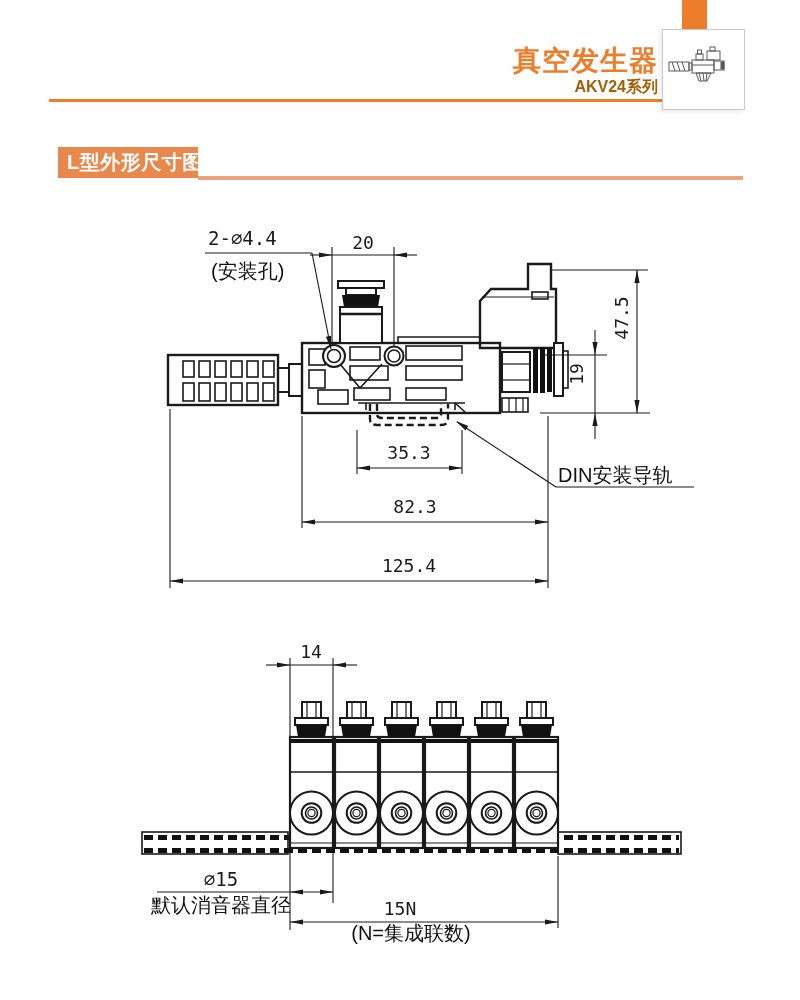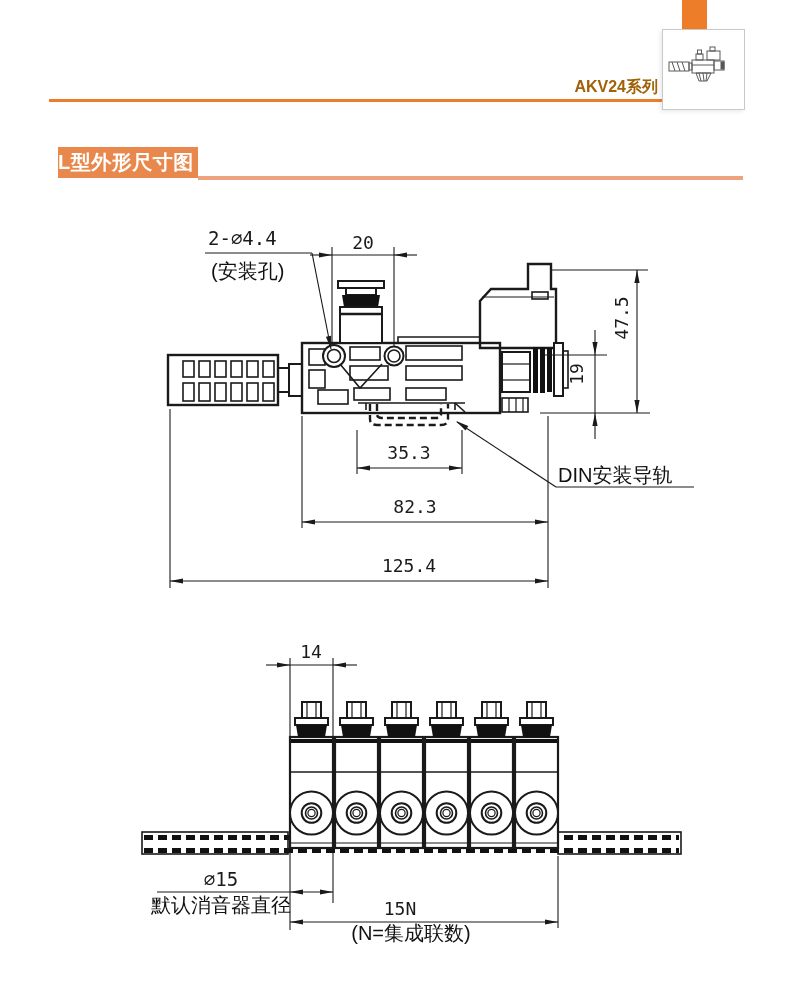--- a/index.html
+++ b/index.html
@@ -7,21 +7,21 @@
         font-family:"Liberation Sans",sans-serif;}
   .corner-tab{position:absolute;left:682px;top:0;width:25px;height:29px;background:#EE7D2A;}
   .page-title{position:absolute;right:142px;top:42px;font-size:28px;font-weight:700;
               color:#EE7D2A;letter-spacing:1px;white-space:nowrap;}
   .series-sub{position:absolute;right:142px;top:77px;font-size:16px;font-weight:600;
               color:#a16207;white-space:nowrap;}
   .header-divider{position:absolute;left:49px;top:99px;width:614px;height:2.5px;background:#EE7D2A;}
   .thumb-box{position:absolute;left:662px;top:29px;width:81px;height:79px;background:#fff;
              border:1px solid #c9c9c9;box-shadow:-2px 2px 4px rgba(0,0,0,0.08);}
   .sec-label{position:absolute;left:58px;top:147px;width:140px;height:31px;line-height:31px;
-             background:#E9884C;color:#fff;font-size:20px;font-weight:700;
+             background:#E9884C;color:#fff;font-size:20px;font-weight:700;padding-left:9px;
              box-sizing:border-box;letter-spacing:0.5px;white-space:nowrap;}
   .sec-underline{position:absolute;left:198px;top:176px;width:545px;height:3.5px;background:#ECA37E;}
   svg{position:absolute;left:0;top:0;}
   .o12{stroke:#1a1a1a;stroke-width:1.2;fill:none;}
   .o15{stroke:#1a1a1a;stroke-width:1.6;fill:none;}
   .o2{stroke:#1a1a1a;stroke-width:2;fill:none;}
   .o2f{stroke:#1a1a1a;stroke-width:2;fill:#fff;}
   .o22f{stroke:#1a1a1a;stroke-width:2.2;fill:#fff;}
   .o25{stroke:#1a1a1a;stroke-width:2.4;fill:none;}
   .thin{stroke:#1a1a1a;stroke-width:1.1;fill:none;}
@@ -33,20 +33,21 @@
   text.cjk{font-family:"Liberation Sans",sans-serif;font-size:20px;fill:#111;}
   .mini{stroke:#5a5a5a;stroke-width:1;fill:none;}
   .minif{stroke:#5a5a5a;stroke-width:1;fill:#555;}
 </style>
 </head>
 <body>
 
 <div class="page">
 
   <div class="corner-tab"></div>
+  <div class="page-title">真空发生器</div>
   <div class="series-sub">AKV24系列</div>
   <div class="header-divider"></div>
 
   <div class="thumb-box">
     <svg width="79" height="77" viewBox="0 0 79 77" style="position:static">
       <rect x="6" y="32" width="20" height="9" class="mini"></rect>
       <line x1="9" y1="32" x2="12" y2="41" class="mini"></line>
       <line x1="14" y1="32" x2="17" y2="41" class="mini"></line>
       <line x1="19" y1="32" x2="22" y2="41" class="mini"></line>
       <rect x="26" y="33" width="3" height="7" class="mini"></rect>

